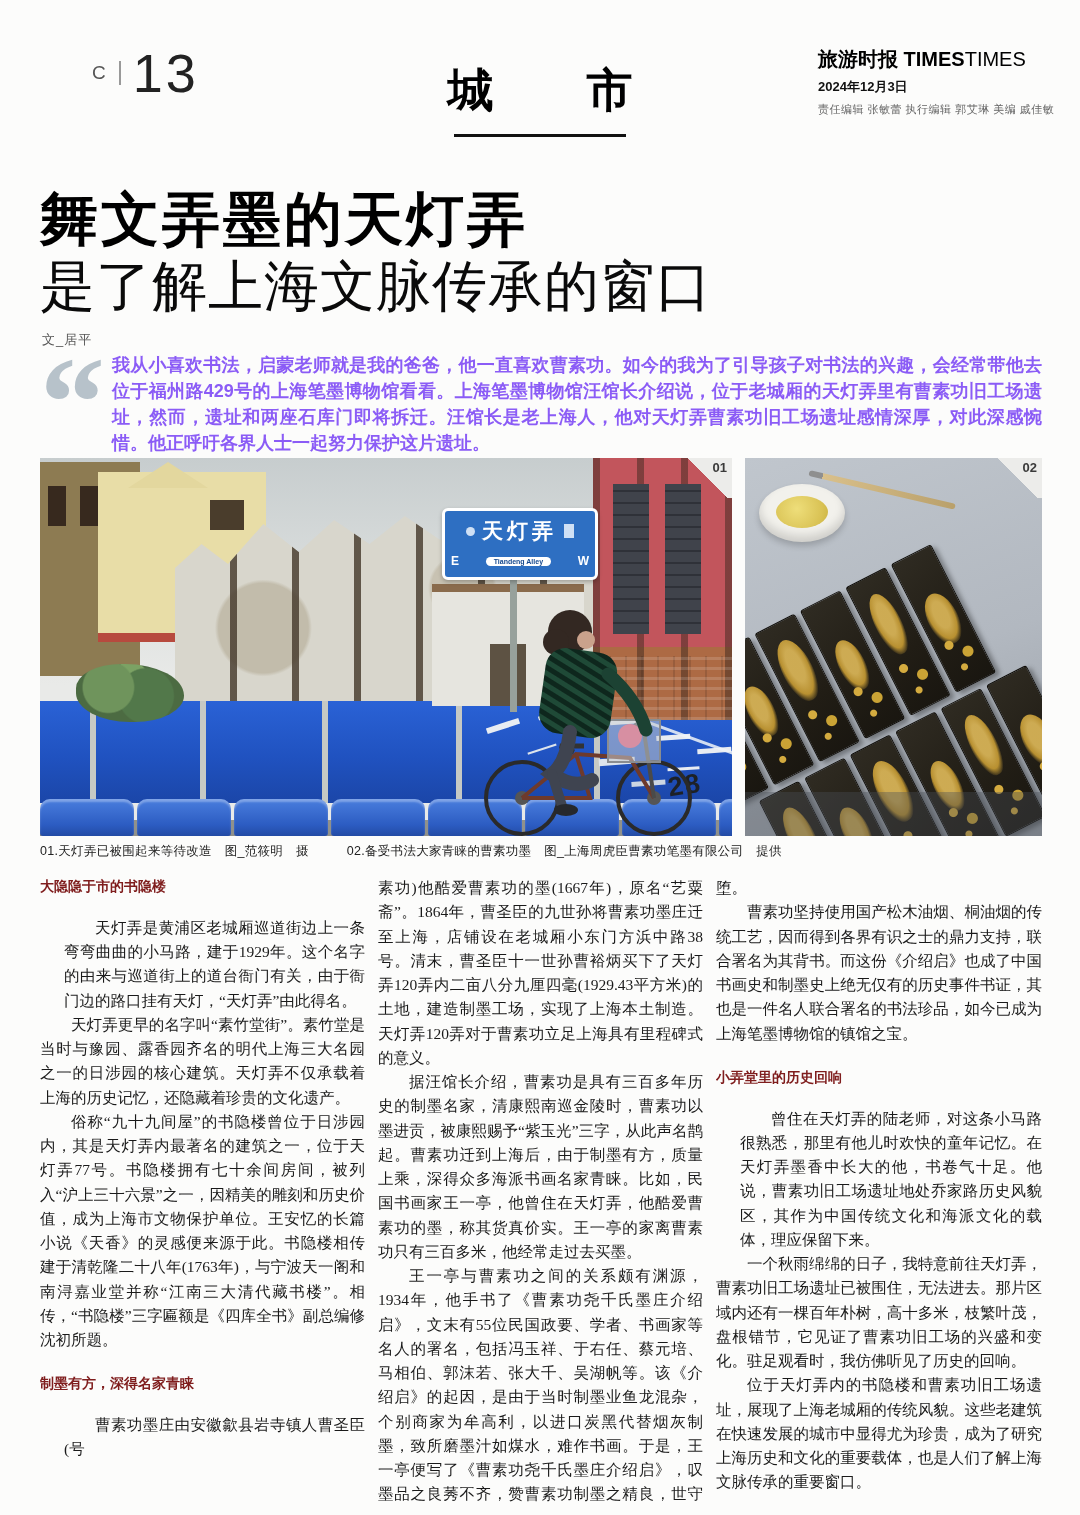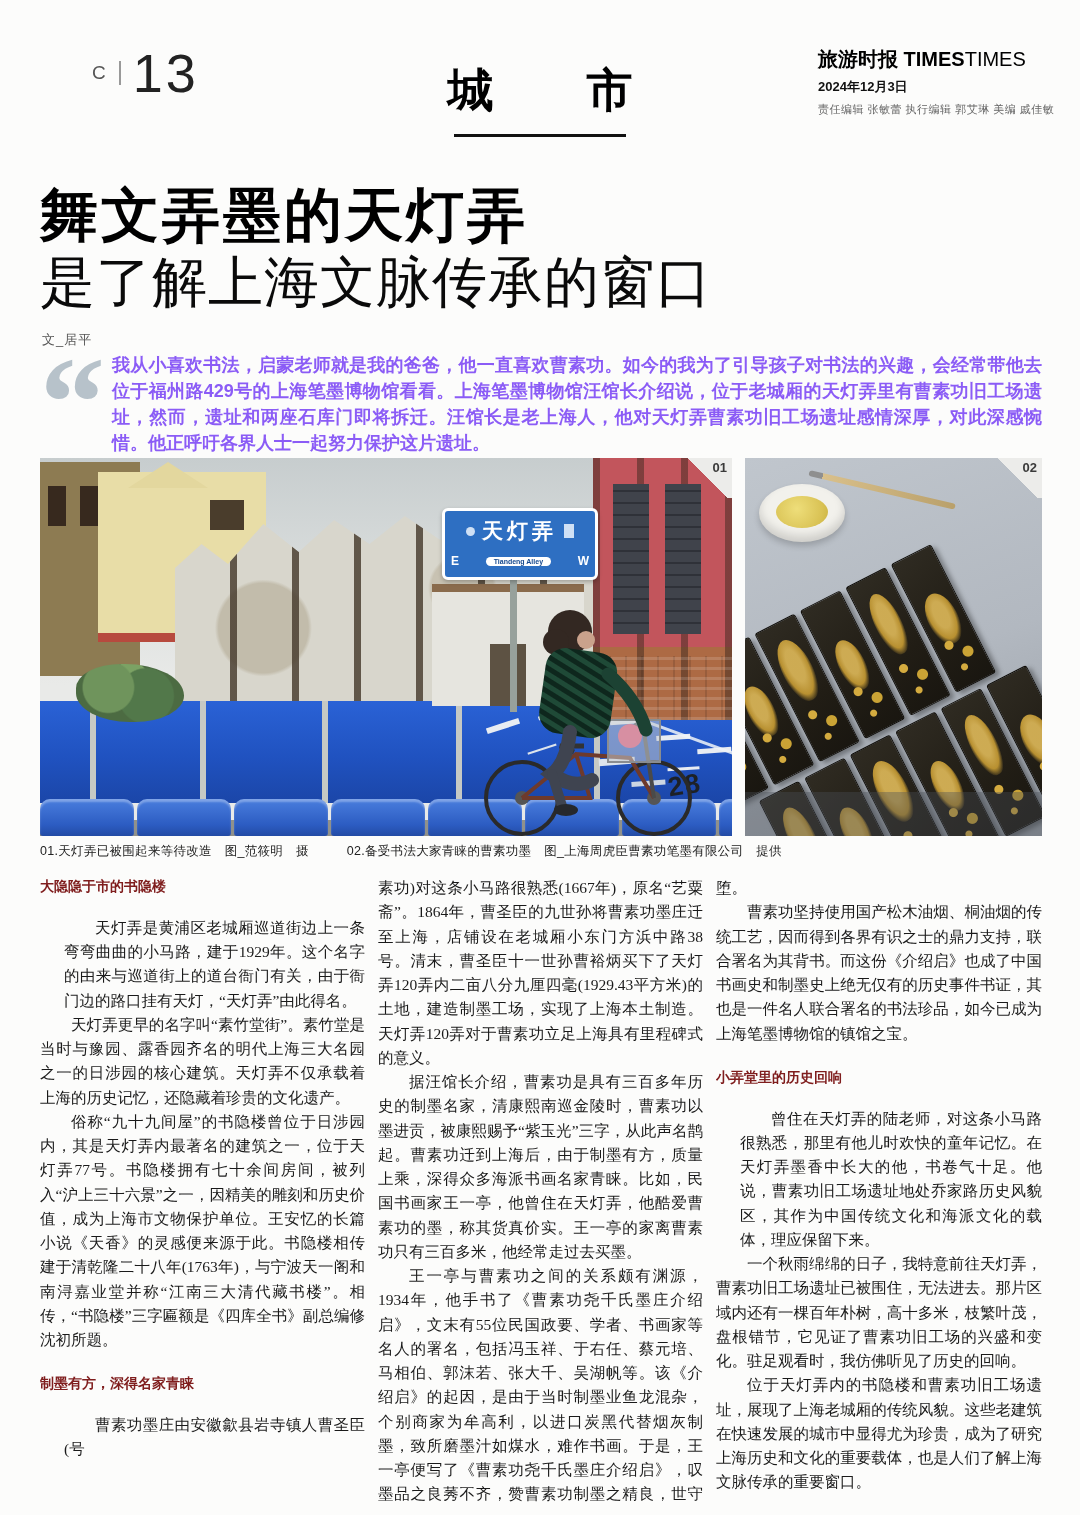--- a/index.html
+++ b/index.html
@@ -19,21 +19,21 @@
 
   .masthead{position:absolute;left:818px;top:46px;width:240px;}
   .mast-line{font-size:20px;font-weight:bold;white-space:nowrap;color:#000;}
   .mast-cn{font-weight:900;}
   .mast-en-b{font-weight:900;letter-spacing:0;}
   .mast-en-l{font-weight:400;}
   .mast-date{font-size:13px;font-weight:600;margin-top:5px;color:#111;}
   .mast-credits{font-size:11px;color:#666;margin-top:6px;letter-spacing:.5px;white-space:nowrap;}
 
   
-  .headline{position:absolute;left:40px;top:190px;font-family:Liberation Mono, monospace;}
+  .headline{position:absolute;left:40px;top:190px;font-family:Liberation Serif, serif;}
   .headline-1{font-size:58px;font-weight:900;letter-spacing:3px;line-height:1.05;color:#000;}
   .headline-2{font-size:55px;font-weight:400;letter-spacing:1px;line-height:1.1;margin-top:6px;color:#0a0a0a;}
   .byline{position:absolute;left:42px;top:331px;font-size:13px;color:#555;letter-spacing:1px;}
 
   
   .lede{position:absolute;left:40px;top:352px;width:1002px;display:flex;}
   .lede-quote{width:72px;flex:0 0 72px;font-family:"Liberation Serif",serif;font-weight:900;
               font-size:130px;line-height:.78;color:#b7c2ca;letter-spacing:-6px;}
   .lede-text{flex:1;font-size:18px;font-weight:700;line-height:1.45;text-align:justify;color:#8b5cf6;}
 
@@ -325,21 +325,21 @@
   <div class="article">
     <div class="col">
         <h3 class="subhead">大隐隐于市的书隐楼</h3>
         <p class="para">天灯弄是黄浦区老城厢巡道街边上一条弯弯曲曲的小马路，建于1929年。这个名字的由来与巡道街上的道台衙门有关，由于衙门边的路口挂有天灯，“天灯弄”由此得名。</p>
         <p class="para">天灯弄更早的名字叫“素竹堂街”。素竹堂是当时与豫园、露香园齐名的明代上海三大名园之一的日涉园的核心建筑。天灯弄不仅承载着上海的历史记忆，还隐藏着珍贵的文化遗产。</p>
         <p class="para">俗称“九十九间屋”的书隐楼曾位于日涉园内，其是天灯弄内最著名的建筑之一，位于天灯弄77号。书隐楼拥有七十余间房间，被列入“沪上三十六景”之一，因精美的雕刻和历史价值，成为上海市文物保护单位。王安忆的长篇小说《天香》的灵感便来源于此。书隐楼相传建于清乾隆二十八年(1763年)，与宁波天一阁和南浔嘉业堂并称“江南三大清代藏书楼”。相传，“书隐楼”三字匾额是《四库全书》副总编修沈初所题。</p>
         <h3 class="subhead">制墨有方，深得名家青睐</h3>
         <p class="para">曹素功墨庄由安徽歙县岩寺镇人曹圣臣(号</p>
       </div>
     <div class="col">
-        <p class="cont">素功)对这条小马路很熟悉(1667年)，原名“艺粟斋”。1864年，曹圣臣的九世孙将曹素功墨庄迁至上海，店铺设在老城厢小东门方浜中路38号。清末，曹圣臣十一世孙曹裕炳买下了天灯弄120弄内二亩八分九厘四毫(1929.43平方米)的土地，建造制墨工场，实现了上海本土制造。天灯弄120弄对于曹素功立足上海具有里程碑式的意义。</p>
+        <p class="cont">素功)他酷爱曹素功的墨(1667年)，原名“艺粟斋”。1864年，曹圣臣的九世孙将曹素功墨庄迁至上海，店铺设在老城厢小东门方浜中路38号。清末，曹圣臣十一世孙曹裕炳买下了天灯弄120弄内二亩八分九厘四毫(1929.43平方米)的土地，建造制墨工场，实现了上海本土制造。天灯弄120弄对于曹素功立足上海具有里程碑式的意义。</p>
         <p class="para">据汪馆长介绍，曹素功是具有三百多年历史的制墨名家，清康熙南巡金陵时，曹素功以墨进贡，被康熙赐予“紫玉光”三字，从此声名鹊起。曹素功迁到上海后，由于制墨有方，质量上乘，深得众多海派书画名家青睐。比如，民国书画家王一亭，他曾住在天灯弄，他酷爱曹素功的墨，称其货真价实。王一亭的家离曹素功只有三百多米，他经常走过去买墨。</p>
         <p class="para">王一亭与曹素功之间的关系颇有渊源，1934年，他手书了《曹素功尧千氏墨庄介绍启》，文末有55位民国政要、学者、书画家等名人的署名，包括冯玉祥、于右任、蔡元培、马相伯、郭沫若、张大千、吴湖帆等。该《介绍启》的起因，是由于当时制墨业鱼龙混杂，个别商家为牟高利，以进口炭黑代替烟灰制墨，致所磨墨汁如煤水，难作书画。于是，王一亭便写了《曹素功尧千氏墨庄介绍启》，叹墨品之良莠不齐，赞曹素功制墨之精良，世守至今未</p>
       </div>
     <div class="col">
         <p class="cont">堕。</p>
         <p class="para">曹素功坚持使用国产松木油烟、桐油烟的传统工艺，因而得到各界有识之士的鼎力支持，联合署名为其背书。而这份《介绍启》也成了中国书画史和制墨史上绝无仅有的历史事件书证，其也是一件名人联合署名的书法珍品，如今已成为上海笔墨博物馆的镇馆之宝。</p>
         <h3 class="subhead">小弄堂里的历史回响</h3>
         <p class="para">曾住在天灯弄的陆老师，对这条小马路很熟悉，那里有他儿时欢快的童年记忆。在天灯弄墨香中长大的他，书卷气十足。他说，曹素功旧工场遗址地处乔家路历史风貌区，其作为中国传统文化和海派文化的载体，理应保留下来。</p>
         <p class="para">一个秋雨绵绵的日子，我特意前往天灯弄，曹素功旧工场遗址已被围住，无法进去。那片区域内还有一棵百年朴树，高十多米，枝繁叶茂，盘根错节，它见证了曹素功旧工场的兴盛和变化。驻足观看时，我仿佛听见了历史的回响。</p>
         <p class="para">位于天灯弄内的书隐楼和曹素功旧工场遗址，展现了上海老城厢的传统风貌。这些老建筑在快速发展的城市中显得尤为珍贵，成为了研究上海历史和文化的重要载体，也是人们了解上海文脉传承的重要窗口。</p>

